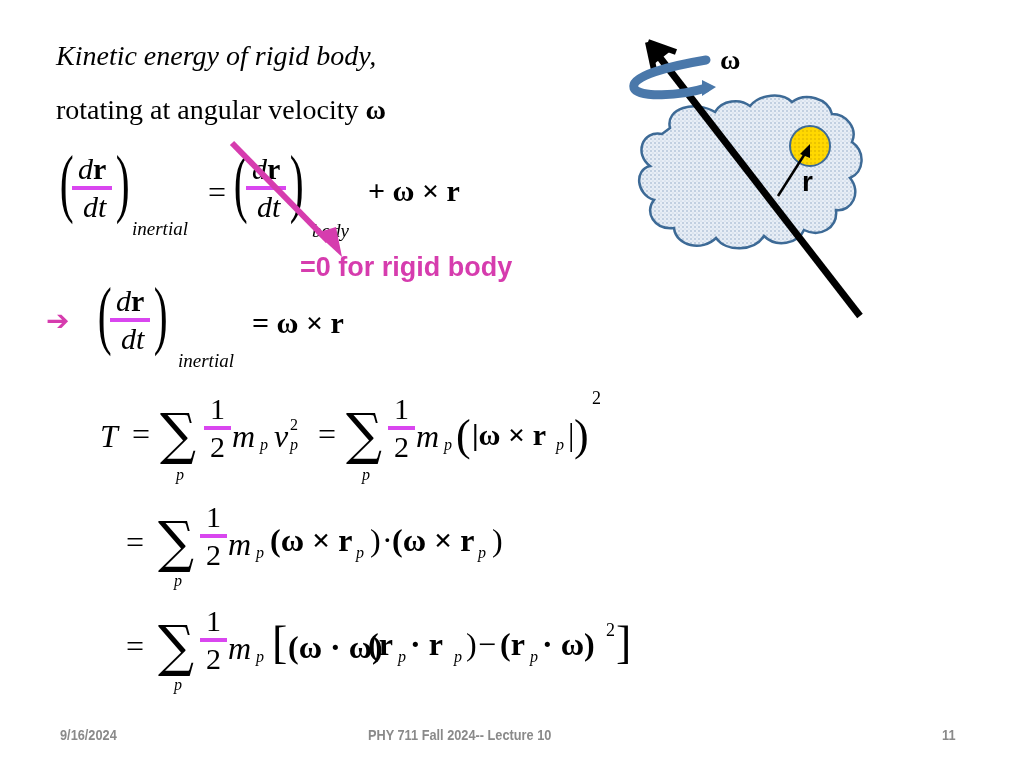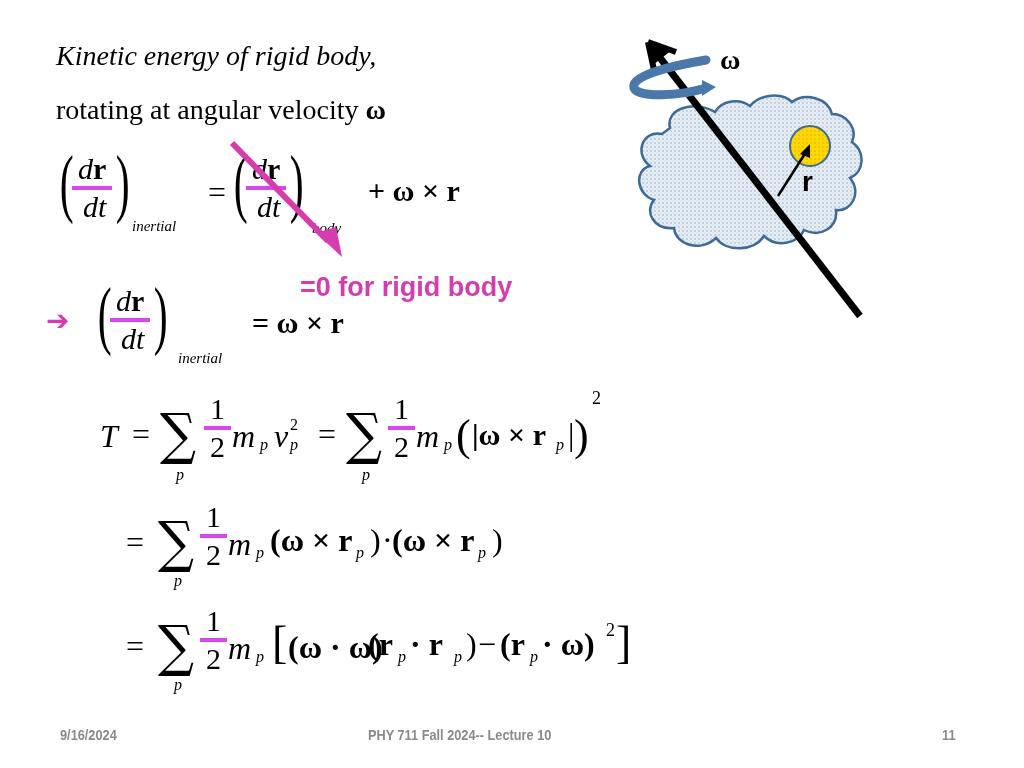--- a/index.html
+++ b/index.html
@@ -6,21 +6,21 @@
     body { width:1024px; height:768px; background:#ffffff; position:relative; overflow:hidden; font-family:"Liberation Serif", "DejaVu Serif", serif; color:#000; }
     .abs { position:absolute; }
     .title { font-size:28px; line-height:1; white-space:nowrap; }
     .b { font-weight:bold; }
     .it { font-style:italic; }
     .math { font-family:"Liberation Serif", "DejaVu Serif", serif; color:#000; }
     .frac { display:inline-block; text-align:right; vertical-align:middle; }
     .frac .num { display:block; padding:0 6px; }
     .frac .den { display:block; padding:0 6px; border-top:4px solid #d946ef; }
     .paren { font-size:76px; font-weight:100; transform:scaleX(0.55); display:inline-block; line-height:1; }
-    .sub { font-size:15px; font-style:italic; }
+    .sub { font-size:19px; font-style:italic; }
     .sub-small { font-size:16px; font-style:italic; }
     .pink { color:#d63cae; }
     .footer { font-family:"Liberation Sans", "DejaVu Sans", sans-serif; font-size:15px; color:#8a8a8a; font-weight:bold; transform:scaleX(0.85); transform-origin:left; white-space:nowrap; }
     .sigma { font-size:56px; line-height:1; font-family:"DejaVu Serif", serif; font-weight:normal; transform:scaleX(0.9);}
     .eq { font-size:32px; }
   </style>
 </head>
 <body>
 
 <div class="abs title" style="left:56px; top:42px;font-style:italic;">Kinetic energy of rigid body,</div>
@@ -45,21 +45,21 @@
   <span class="abs paren" style="left:234px; top:4px;">)</span>
   <span class="abs sub" style="left:262px; top:80px;">body</span>
   <span class="abs eq b" style="left:318px; top:34px; font-size:30px;">+ ω × r</span>
 </div>
 
 <svg class="abs" style="left:220px; top:135px;" width="140" height="130" viewBox="0 0 140 130">
   <line x1="12" y1="8" x2="108" y2="106" stroke="#d63cae" stroke-width="6"></line>
   <polygon points="96,98 122,122 116,92" fill="#d63cae"></polygon>
 </svg>
 
-<div class="abs pink b" style="left:300px; top:272px; font-family:'Liberation Sans','DejaVu Sans',sans-serif; font-size:27px;">=0 for rigid body</div>
+<div class="abs pink b" style="left:300px; top:252px; font-family:'Liberation Sans','DejaVu Sans',sans-serif; font-size:27px;">=0 for rigid body</div>
 
 <div class="abs math" style="left:46px; top:276px; width:320px; height:100px;">
   <span class="abs pink" style="left:0px; top:28px; font-size:28px; font-family:'DejaVu Sans',sans-serif;">➔</span>
   <span class="abs paren" style="left:46px; top:0px;">(</span>
   <div class="abs frac" style="left:64px; top:8px; font-size:30px;">
     <span class="num"><span class="it">d</span><span class="b">r</span></span>
     <span class="den it">dt</span>
   </div>
   <span class="abs paren" style="left:102px; top:0px;">)</span>
   <span class="abs sub" style="left:132px; top:74px;">inertial</span>

